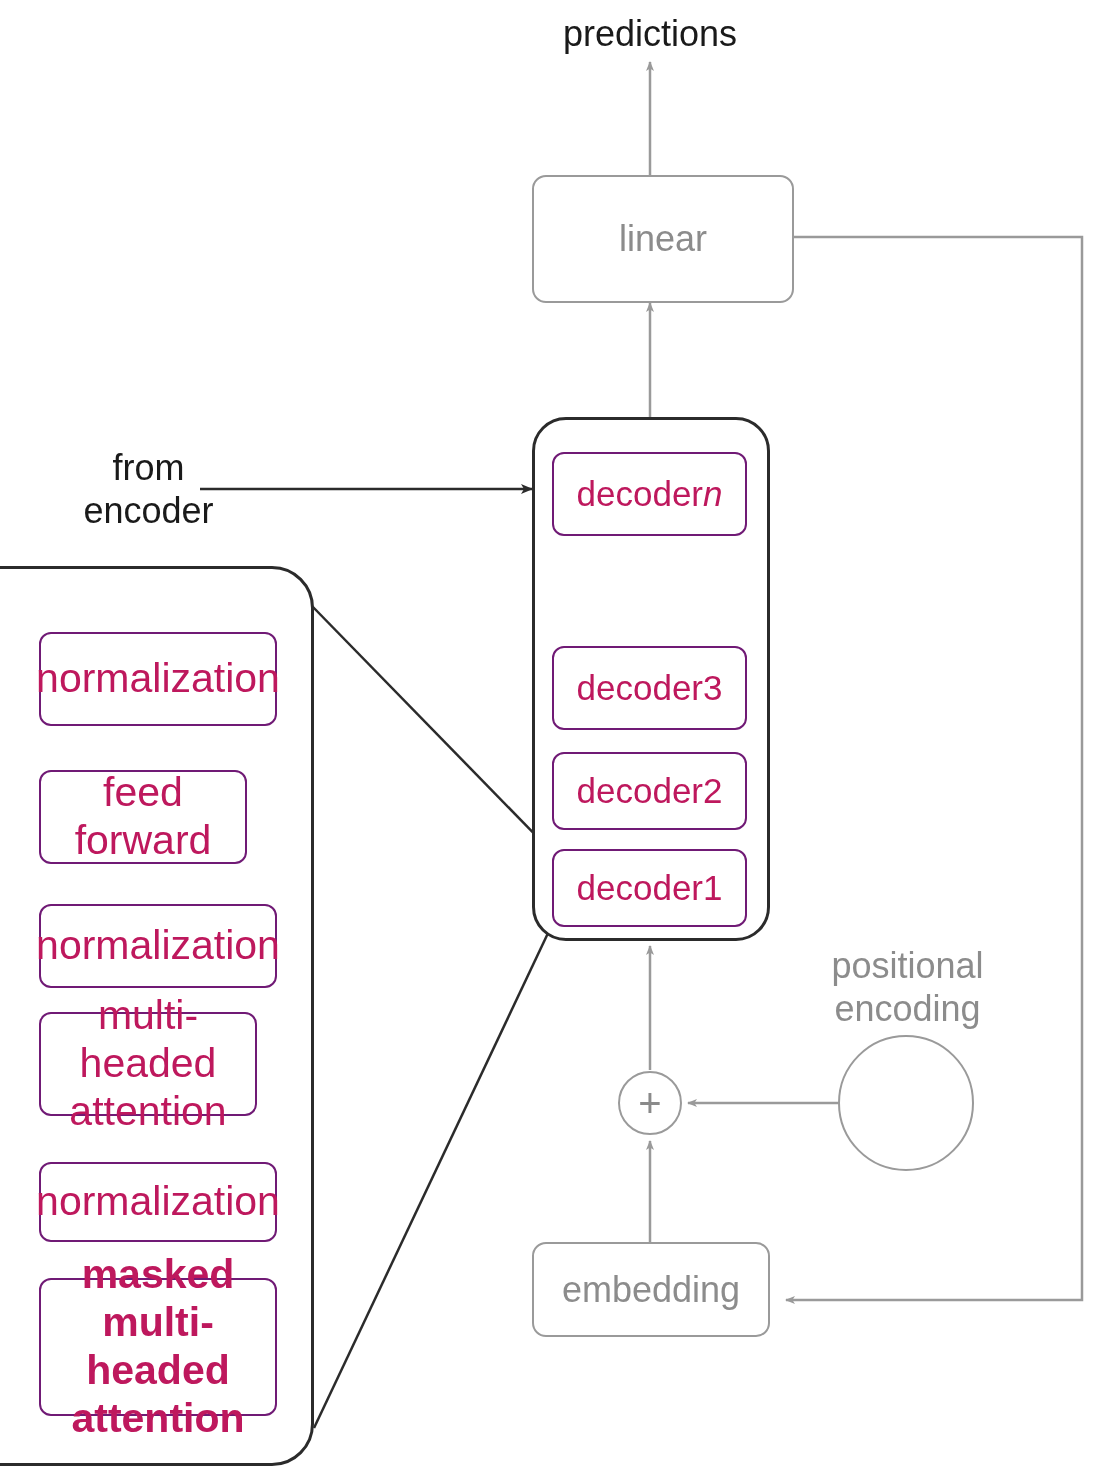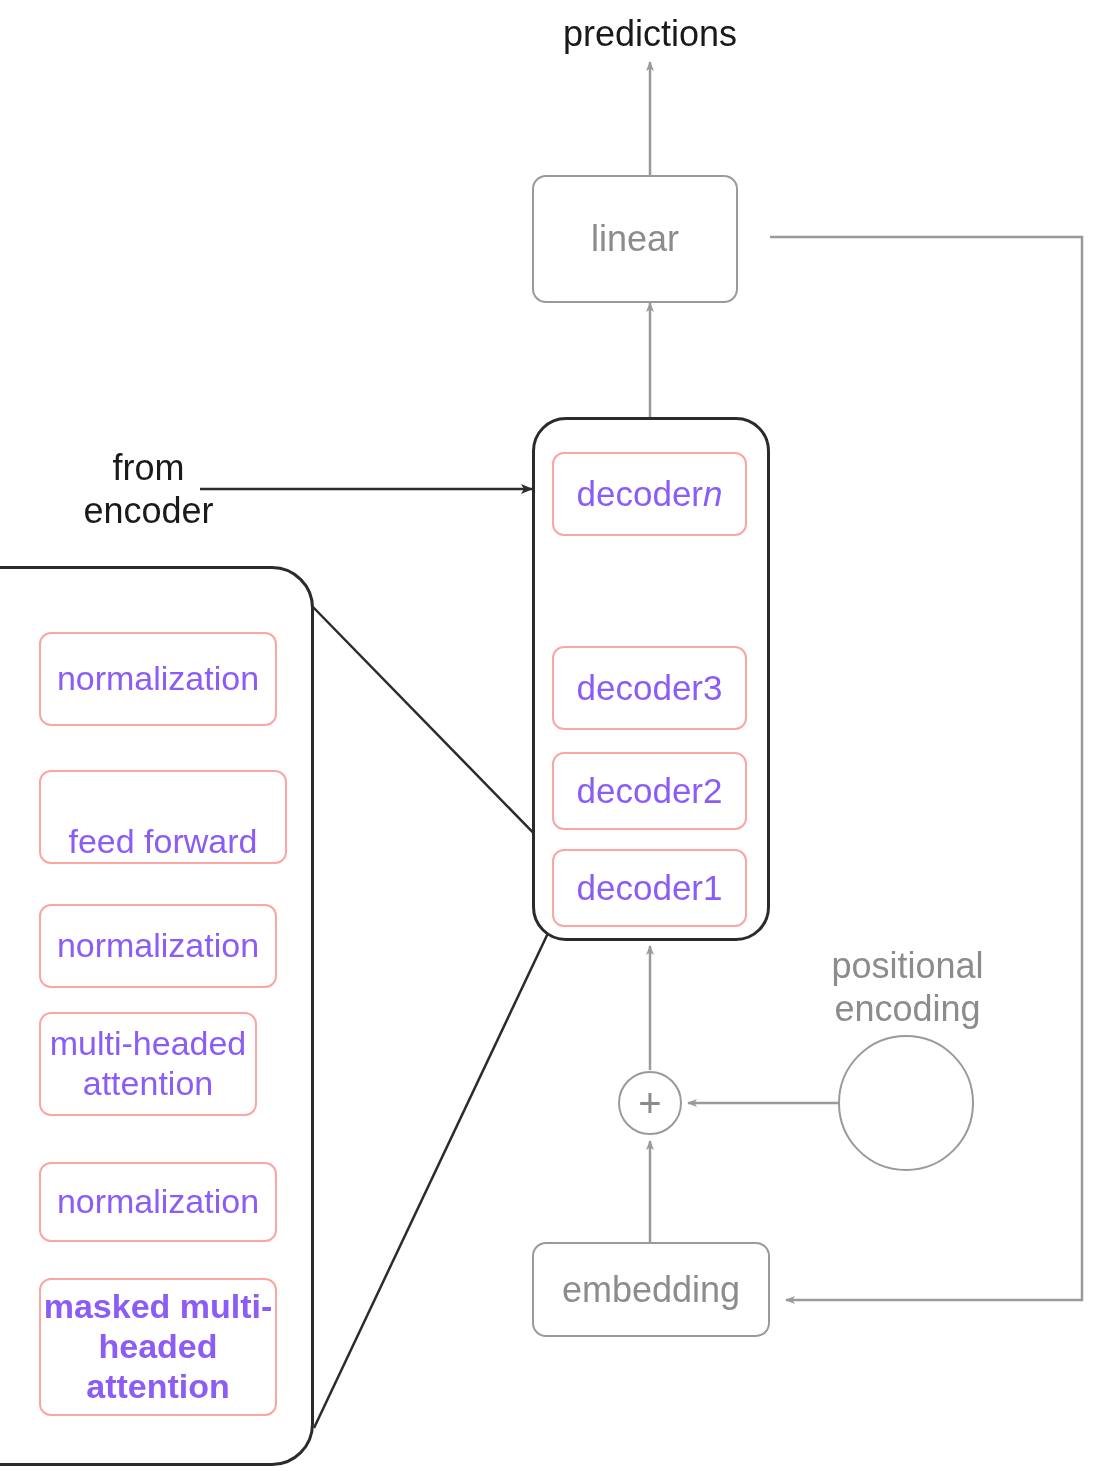--- a/index.html
+++ b/index.html
@@ -4,26 +4,26 @@
 <style>
   html,body{margin:0;padding:0;background:#ffffff;}
   body{width:1100px;height:1477px;position:relative;overflow:hidden;
        font-family:"Liberation Sans","DejaVu Sans",sans-serif;}
   #stage{position:absolute;left:0;top:0;width:1100px;height:1477px;}
   svg.layer{position:absolute;left:0;top:0;width:1100px;height:1477px;
             pointer-events:none;}
   .node{position:absolute;box-sizing:border-box;display:flex;
         align-items:center;justify-content:center;text-align:center;
         background:#ffffff;}
-  .dark-box{border:2px solid #fca5a5;border-radius:12px;color:#8b5cf6;}
+  .dark-box{border:2px solid #701a75;border-radius:12px;color:#be185d;}
   .gray-box{border:2px solid #9a9a9a;border-radius:14px;color:#8c8c8c;}
   .plain-label{background:transparent;border:none;}
   .lbl-black{color:#1a1a1a;}
   .lbl-gray{color:#8c8c8c;margin-top:24px;}
-  .t34{font-size:34px;line-height:1.17;}
+  .t34{font-size:41px;line-height:1.17;}
   .t35{font-size:35px;line-height:1.18;}
   .t36{font-size:36px;line-height:1.2;}
   .ital{font-style:italic;}
   .outer-stack{position:absolute;border:3px solid #2b2b2b;border-radius:34px;
                background:#ffffff;box-sizing:border-box;}
   .left-panel{position:absolute;border:3px solid #2b2b2b;border-radius:42px;
               background:#ffffff;box-sizing:border-box;}
   .pe-circle{position:absolute;border:2px solid #9a9a9a;border-radius:50%;
              background:#ffffff;box-sizing:border-box;}
   .plus-circle{position:absolute;border:2px solid #9a9a9a;border-radius:50%;
@@ -61,21 +61,21 @@
 
     <line x1="650" y1="1242" x2="650" y2="1141" stroke="#9a9a9a" stroke-width="2.5" marker-end="url(#ah-gray)"></line>
 
     <line x1="838" y1="1103" x2="688" y2="1103" stroke="#9a9a9a" stroke-width="2.5" marker-end="url(#ah-gray)"></line>
 
     <path d="M 770 237 L 1082 237 L 1082 1300 L 786 1300" fill="none" stroke="#9a9a9a" stroke-width="2.5" marker-end="url(#ah-gray)"></path>
   </svg>
 
   <div class="node plain-label lbl-black t36" style="left:520px;top:10px;width:260px;height:48px;">predictions</div>
 
-  <div class="node gray-box t36" style="left:532px;top:175px;width:206px;height:128px;flex-direction:column;align-items:center;">
+  <div class="node gray-box t36" style="left:532px;top:175px;width:262px;height:128px;flex-direction:column;align-items:center;">
     <span>linear</span>
   </div>
 
   <div class="node plain-label lbl-black t36" style="left:60px;top:440px;width:145px;height:98px;flex-direction:column;margin-left:16px;">
     <span>from</span>
     <span>encoder</span>
   </div>
 
   <div class="outer-stack" style="left:532px;top:417px;width:238px;height:524px;"></div>
 
@@ -98,21 +98,21 @@
     <span>decoder </span>
       <span>1</span>
   </div>
 
   <div class="left-panel" style="left:-42px;top:566px;width:356px;height:900px;"></div>
 
   <div class="node dark-box t34" style="left:39px;top:632px;width:238px;height:94px;">
     <span>normalization</span>
   </div>
 
-  <div class="node dark-box t34" style="left:39px;top:770px;width:248px;height:94px;align-items:flex-end;">
+  <div class="node dark-box t34" style="left:39px;top:770px;width:208px;height:94px;">
     <span>feed forward</span>
   </div>
 
   <div class="node dark-box t34" style="left:39px;top:904px;width:238px;height:84px;">
     <span>normalization</span>
   </div>
 
   <div class="node dark-box t34" style="left:39px;top:1012px;width:218px;height:104px;flex-direction:column;">
     <span>multi-headed</span>
     <span>attention</span>

